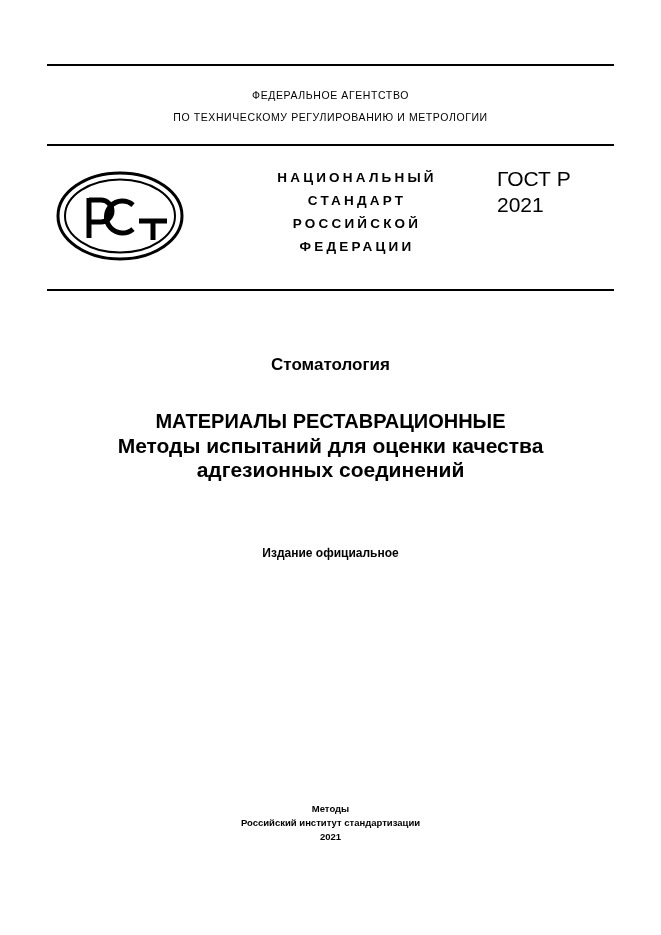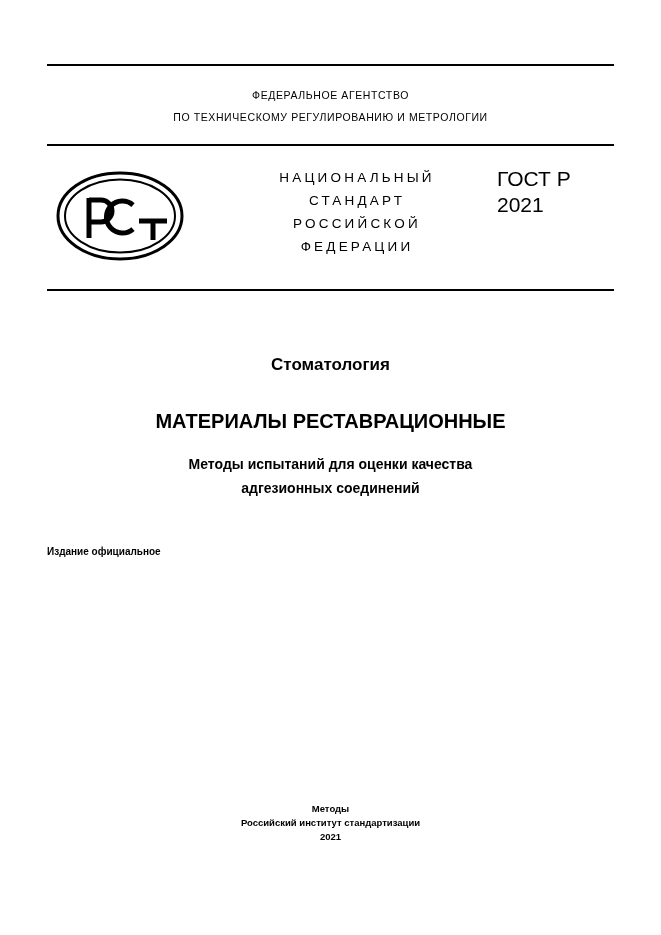--- a/index.html
+++ b/index.html
@@ -68,21 +68,21 @@
     width: 130px;
     height: 96px;
   }
   .std-title {
     position: absolute;
     left: 175px;
     top: 22px;
     width: 270px;
     text-align: center;
     font-size: 13.5px;
-    font-weight: normal;
+    font-weight: bold;
     letter-spacing: 3.2px;
     line-height: 23px;
   }
   .gost-code {
     position: absolute;
     left: 450px;
     top: 22px;
     width: 125px;
     text-align: left;
     font-size: 21px;
@@ -110,33 +110,32 @@
     line-height: 26px;
     text-align: center;
   }
   .t2 {
     font-size: 20px;
     font-weight: bold;
     margin-top: 30px;
     line-height: 26px;
   }
   .t3 {
-    font-size: 14px;
-    font-weight: bold;
-    margin-top: 18px;
+    font-size: 21px;
+    font-weight: bold;
     line-height: 24px;
     text-align: center;
   }
   .official {
     position: absolute;
     left: 47px;
     top: 546px;
     width: 567px;
-    text-align: left;
-    font-size: 10px;
+    text-align: center;
+    font-size: 12px;
     font-weight: bold;
   }
 
   
   .footer {
     position: absolute;
     left: 47px;
     top: 802px;
     width: 567px;
     text-align: center;

